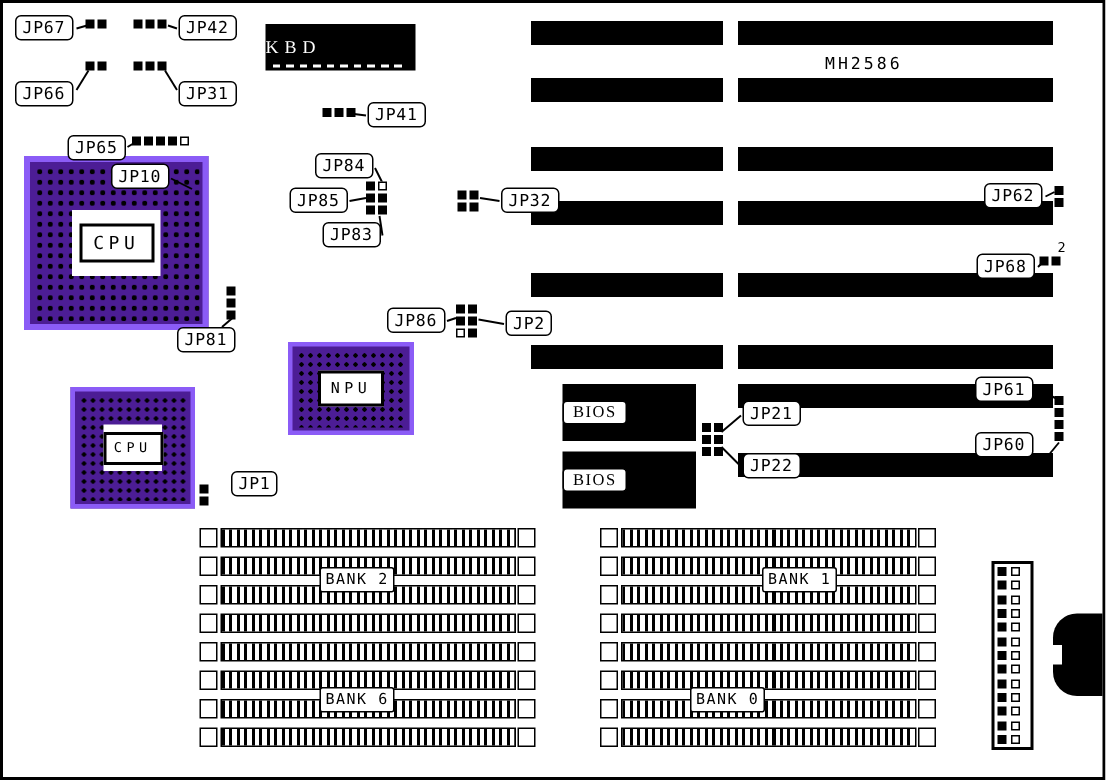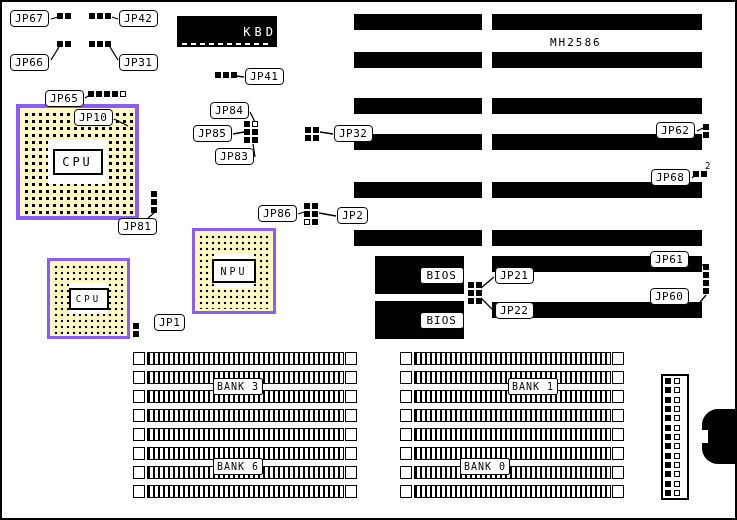--- a/index.html
+++ b/index.html
@@ -9,28 +9,28 @@
     font-family:"DejaVu Sans Mono", monospace;color:#000;
   }
   
   .lbl{
     position:absolute;background:#fff;border:1.5px solid #000;border-radius:4px;
     padding:1px 4px;font-size:11px;letter-spacing:.5px;line-height:13px;
     z-index:6;white-space:nowrap;
   }
   .lbl.bank{font-size:10px;border-radius:2px;padding:1px 3px;letter-spacing:1px;}
   
-  .chip{position:absolute;background:#000;display:flex;align-items:center;justify-content:flex-end;z-index:3;}
+  .chip{position:absolute;background:#000;display:flex;align-items:center;justify-content:flex-start;z-index:3;font-family:Liberation Serif, serif;}
   .chip-text{color:#fff;font-size:12px;letter-spacing:4px;}
   .kbd-dash{position:absolute;left:5px;right:5px;bottom:2px;height:2px;
     background:repeating-linear-gradient(90deg,#fff 0 5px,transparent 5px 9px);}
   .bios-tag{background:#fff;border:1.5px solid #000;border-radius:3px;
     padding:1px 6px;font-size:11px;letter-spacing:1px;}
   
-  .socket{position:absolute;border:3px solid #8b5cf6;background:#fef9c3;box-sizing:border-box;z-index:2;}
+  .socket{position:absolute;border:3px solid #8b5cf6;background:#4c1d95;box-sizing:border-box;z-index:2;}
   .dots{position:absolute;inset:2px;
     background-image:radial-gradient(circle,#000 1.6px,transparent 1.9px);
     background-size:7px 7px;background-position:1px 1px;}
   .dots.small{background-image:radial-gradient(circle,#000 1.3px,transparent 1.6px);
     background-size:6px 6px;}
   .center{position:absolute;background:#fff;}
   .socket-label{position:absolute;left:50%;top:50%;transform:translate(-50%,-50%);
     background:#fff;border:2px solid #000;display:flex;align-items:center;
     justify-content:center;letter-spacing:3px;z-index:2;}
   
@@ -97,21 +97,21 @@
   <div class="chip" style="left:373px;top:299px;width:89px;height:38px">
     <span class="bios-tag">BIOS</span>
   </div>
 
   <div class="socket" style="left:14px;top:102px;width:123px;height:116px;border-width:4px">
     <div class="dots"></div>
     <div class="center" style="left:28px;top:32px;right:28px;bottom:32px"></div>
     <div class="socket-label" style="width:46px;height:22px;font-size:12px">CPU</div>
   </div>
 
-  <div class="socket" style="left:190px;top:226px;width:84px;height:86px">
+  <div class="socket" style="left:190px;top:226px;width:84px;height:62px">
     <div class="dots small"></div>
     <div class="center" style="left:19px;top:23px;right:19px;bottom:23px"></div>
     <div class="socket-label" style="width:40px;height:20px;font-size:10px">NPU</div>
   </div>
 
   <div class="socket" style="left:45px;top:256px;width:83px;height:81px">
     <div class="dots small"></div>
     <div class="center" style="left:19px;top:22px;right:19px;bottom:22px"></div>
     <div class="socket-label" style="width:36px;height:18px;font-size:9px">CPU</div>
   </div>
@@ -131,21 +131,21 @@
   <div class="lbl" style="left:649px;top:167px">JP68</div>
   <div class="lbl" style="left:116px;top:216px">JP81</div>
   <div class="lbl" style="left:256px;top:203px">JP86</div>
   <div class="lbl" style="left:335px;top:205px">JP2</div>
   <div class="lbl" style="left:152px;top:312px">JP1</div>
   <div class="lbl" style="left:493px;top:265px">JP21</div>
   <div class="lbl" style="left:493px;top:300px">JP22</div>
   <div class="lbl" style="left:648px;top:249px">JP61</div>
   <div class="lbl" style="left:648px;top:286px">JP60</div>
 
-  <div class="lbl bank" style="left:211px;top:376px">BANK 3</div>
+  <div class="lbl bank" style="left:211px;top:376px">BANK 2</div>
   <div class="lbl bank" style="left:211px;top:456px">BANK 6</div>
   <div class="lbl bank" style="left:506px;top:376px">BANK 1</div>
   <div class="lbl bank" style="left:458px;top:456px">BANK 0</div>
 
   <div class="note2">2</div>
 
   <div class="pins" style="left:55px;top:11px;grid-template-columns:repeat(2,6px)">
       <span class="pin"></span>
       <span class="pin"></span>
     </div>

